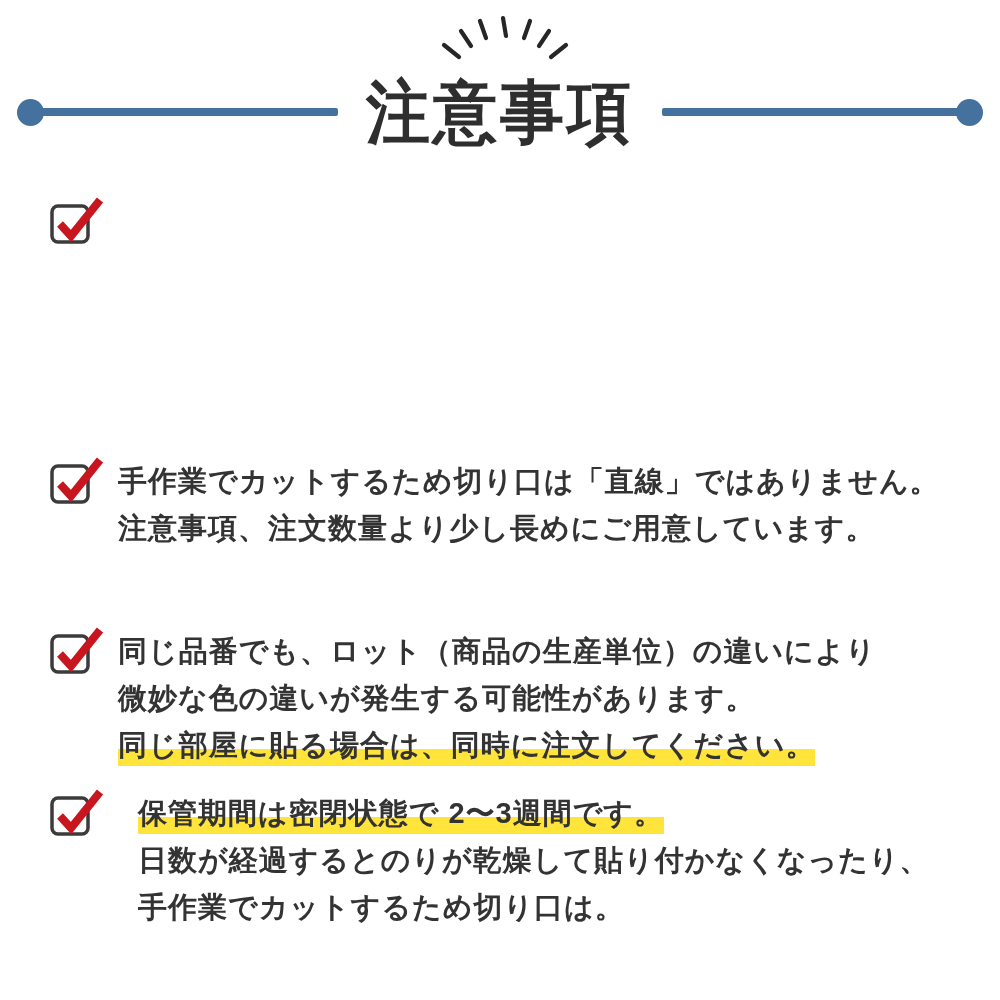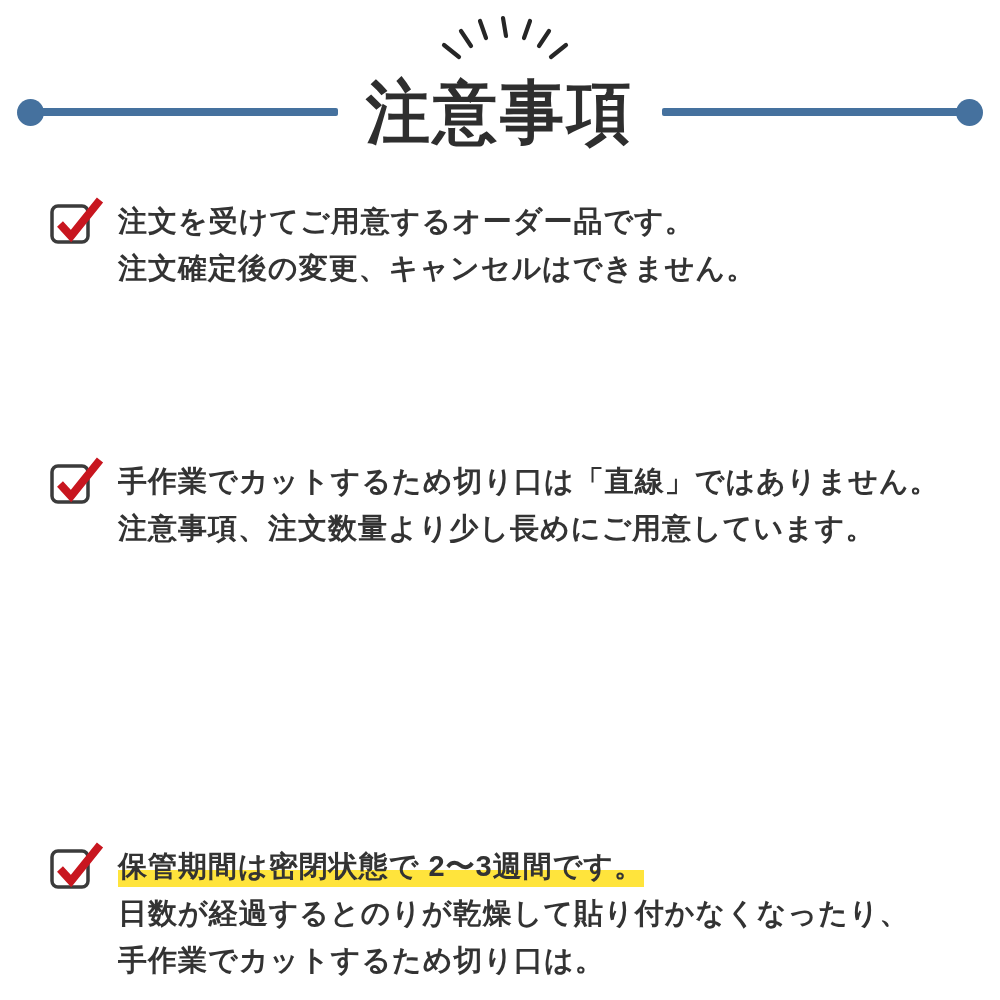--- a/index.html
+++ b/index.html
@@ -39,21 +39,21 @@
 
   
   .item {
     position: absolute; left: 50px; right: 20px;
     display: flex; align-items: flex-start;
   }
   .item-1 { top: 198px; }
   .item-2 { top: 340px; }
   .item-3 { top: 458px; }
   .item-4 { top: 628px; }
-  .item-5 { top: 843px; }
+  .item-5 { top: 790px; gap: 20px; }
 
   .checkbox {
     width: 58px; height: 58px; flex: 0 0 auto;
     margin-top: -8px;
   }
   .lines { margin-left: 10px; }
   .lines p {
     margin: 0;
     font-size: 29px; line-height: 47px;
     font-weight: 700; letter-spacing: 1px;
@@ -88,38 +88,45 @@
     <h1 class="page-title">注意事項</h1>
     <span class="rule right"></span>
     <span class="dot right"></span>
   </div>
 
   <div class="item item-1">
     <svg class="checkbox" viewBox="0 0 58 58" aria-hidden="true">
       <rect x="2" y="16" width="36" height="36" rx="6" fill="#ffffff" stroke="#3b3b3b" stroke-width="3.5"></rect>
       <polyline points="10,34 21,46 50,10" fill="none" stroke="#c8161f" stroke-width="8" stroke-linecap="butt" stroke-linejoin="miter"></polyline>
     </svg>
-    <div class="lines">
-      <p><span>注文を受けてご用意するオーダー品です。</span></p>
-      <p><span>注文確定後の変更、キャンセルはできません。</span></p>
-    </div>
   </div>
 
 
   <div class="item item-3">
     <svg class="checkbox" viewBox="0 0 58 58" aria-hidden="true">
       <rect x="2" y="16" width="36" height="36" rx="6" fill="#ffffff" stroke="#3b3b3b" stroke-width="3.5"></rect>
       <polyline points="10,34 21,46 50,10" fill="none" stroke="#c8161f" stroke-width="8" stroke-linecap="butt" stroke-linejoin="miter"></polyline>
     </svg>
     <div class="lines">
       <p><span>手作業でカットするため切り口は「直線」ではありません。</span></p>
       <p><span>注意事項、注文数量より少し長めにご用意しています。</span></p>
     </div>
   </div>
 
+  <div class="item item-4">
+    <svg class="checkbox" viewBox="0 0 58 58" aria-hidden="true">
+      <rect x="2" y="16" width="36" height="36" rx="6" fill="#ffffff" stroke="#3b3b3b" stroke-width="3.5"></rect>
+      <polyline points="10,34 21,46 50,10" fill="none" stroke="#c8161f" stroke-width="8" stroke-linecap="butt" stroke-linejoin="miter"></polyline>
+    </svg>
+    <div class="lines">
+      <p><span>同じ品番でも、ロット（商品の生産単位）の違いにより</span></p>
+      <p><span>微妙な色の違いが発生する可能性があります。</span></p>
+      <p><span class="hl">同じ部屋に貼る場合は、同時に注文してください。</span></p>
+    </div>
+  </div>
 
   <div class="item item-5">
     <svg class="checkbox" viewBox="0 0 58 58" aria-hidden="true">
       <rect x="2" y="16" width="36" height="36" rx="6" fill="#ffffff" stroke="#3b3b3b" stroke-width="3.5"></rect>
       <polyline points="10,34 21,46 50,10" fill="none" stroke="#c8161f" stroke-width="8" stroke-linecap="butt" stroke-linejoin="miter"></polyline>
     </svg>
     <div class="lines">
       <p><span class="hl">保管期間は密閉状態で 2〜3週間です。</span></p>
       <p><span>日数が経過するとのりが乾燥して貼り付かなくなったり、</span></p>
       <p><span>手作業でカットするため切り口は。</span></p>

